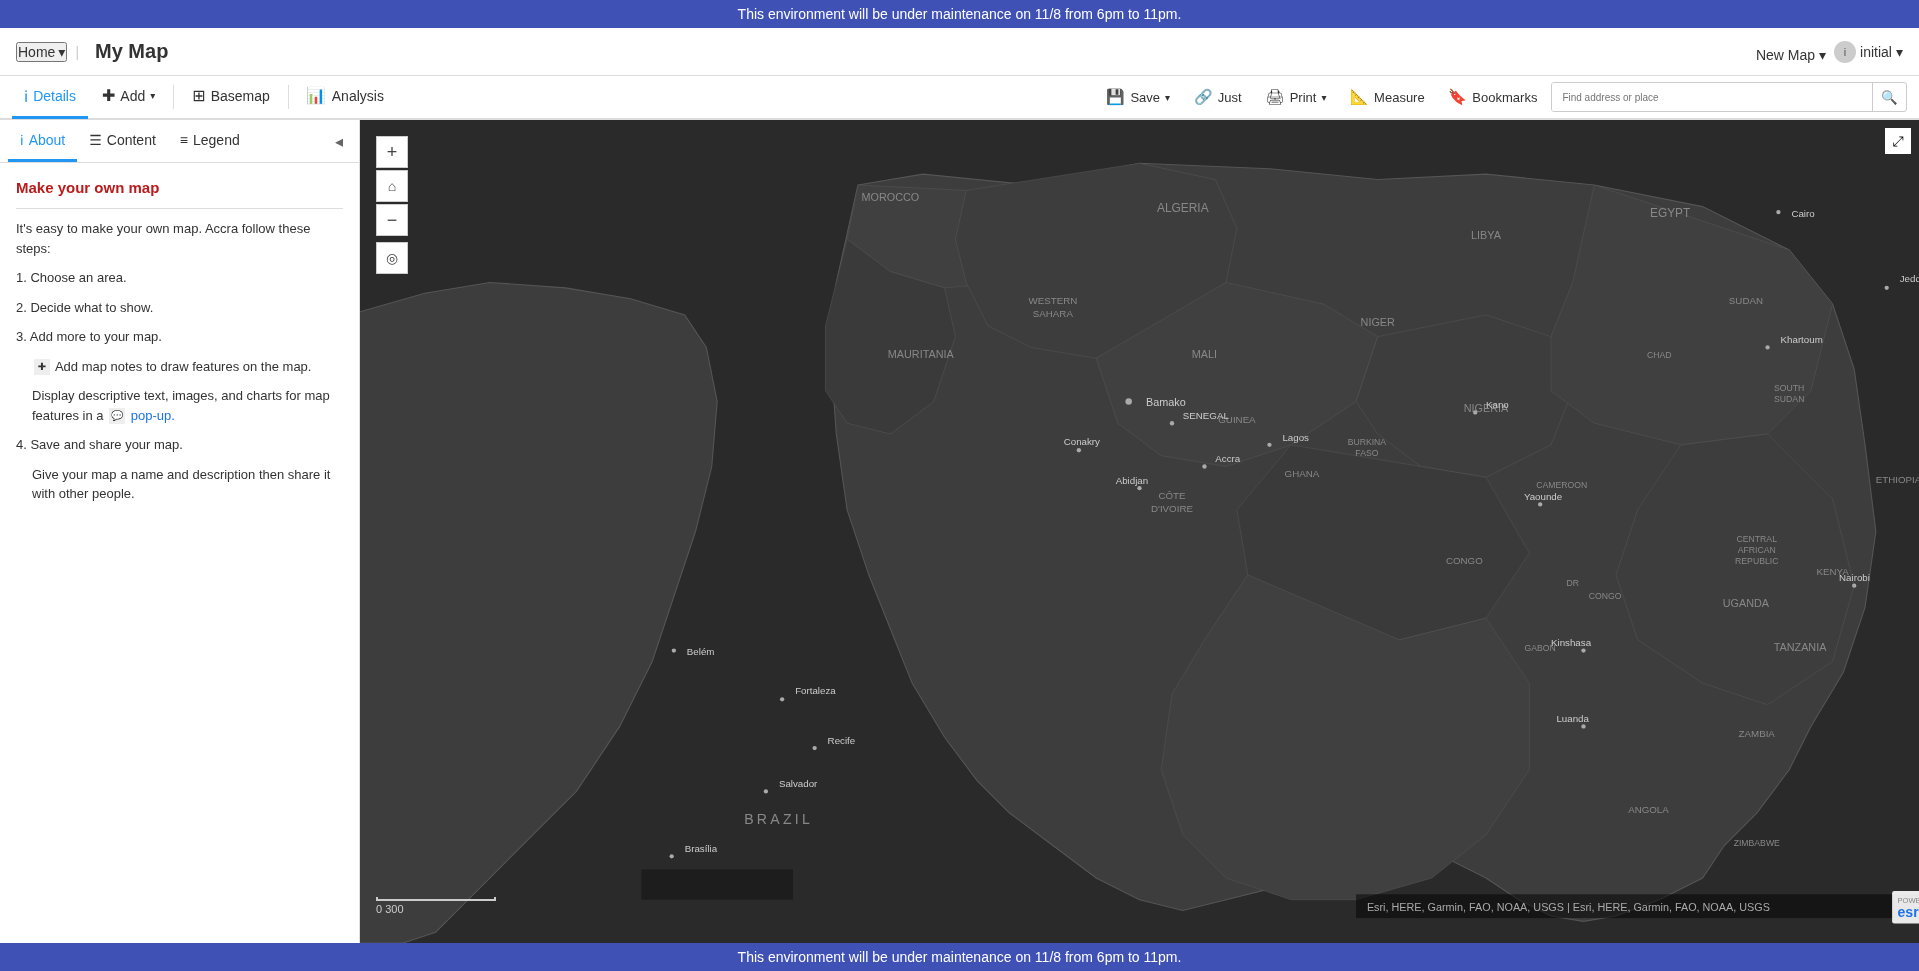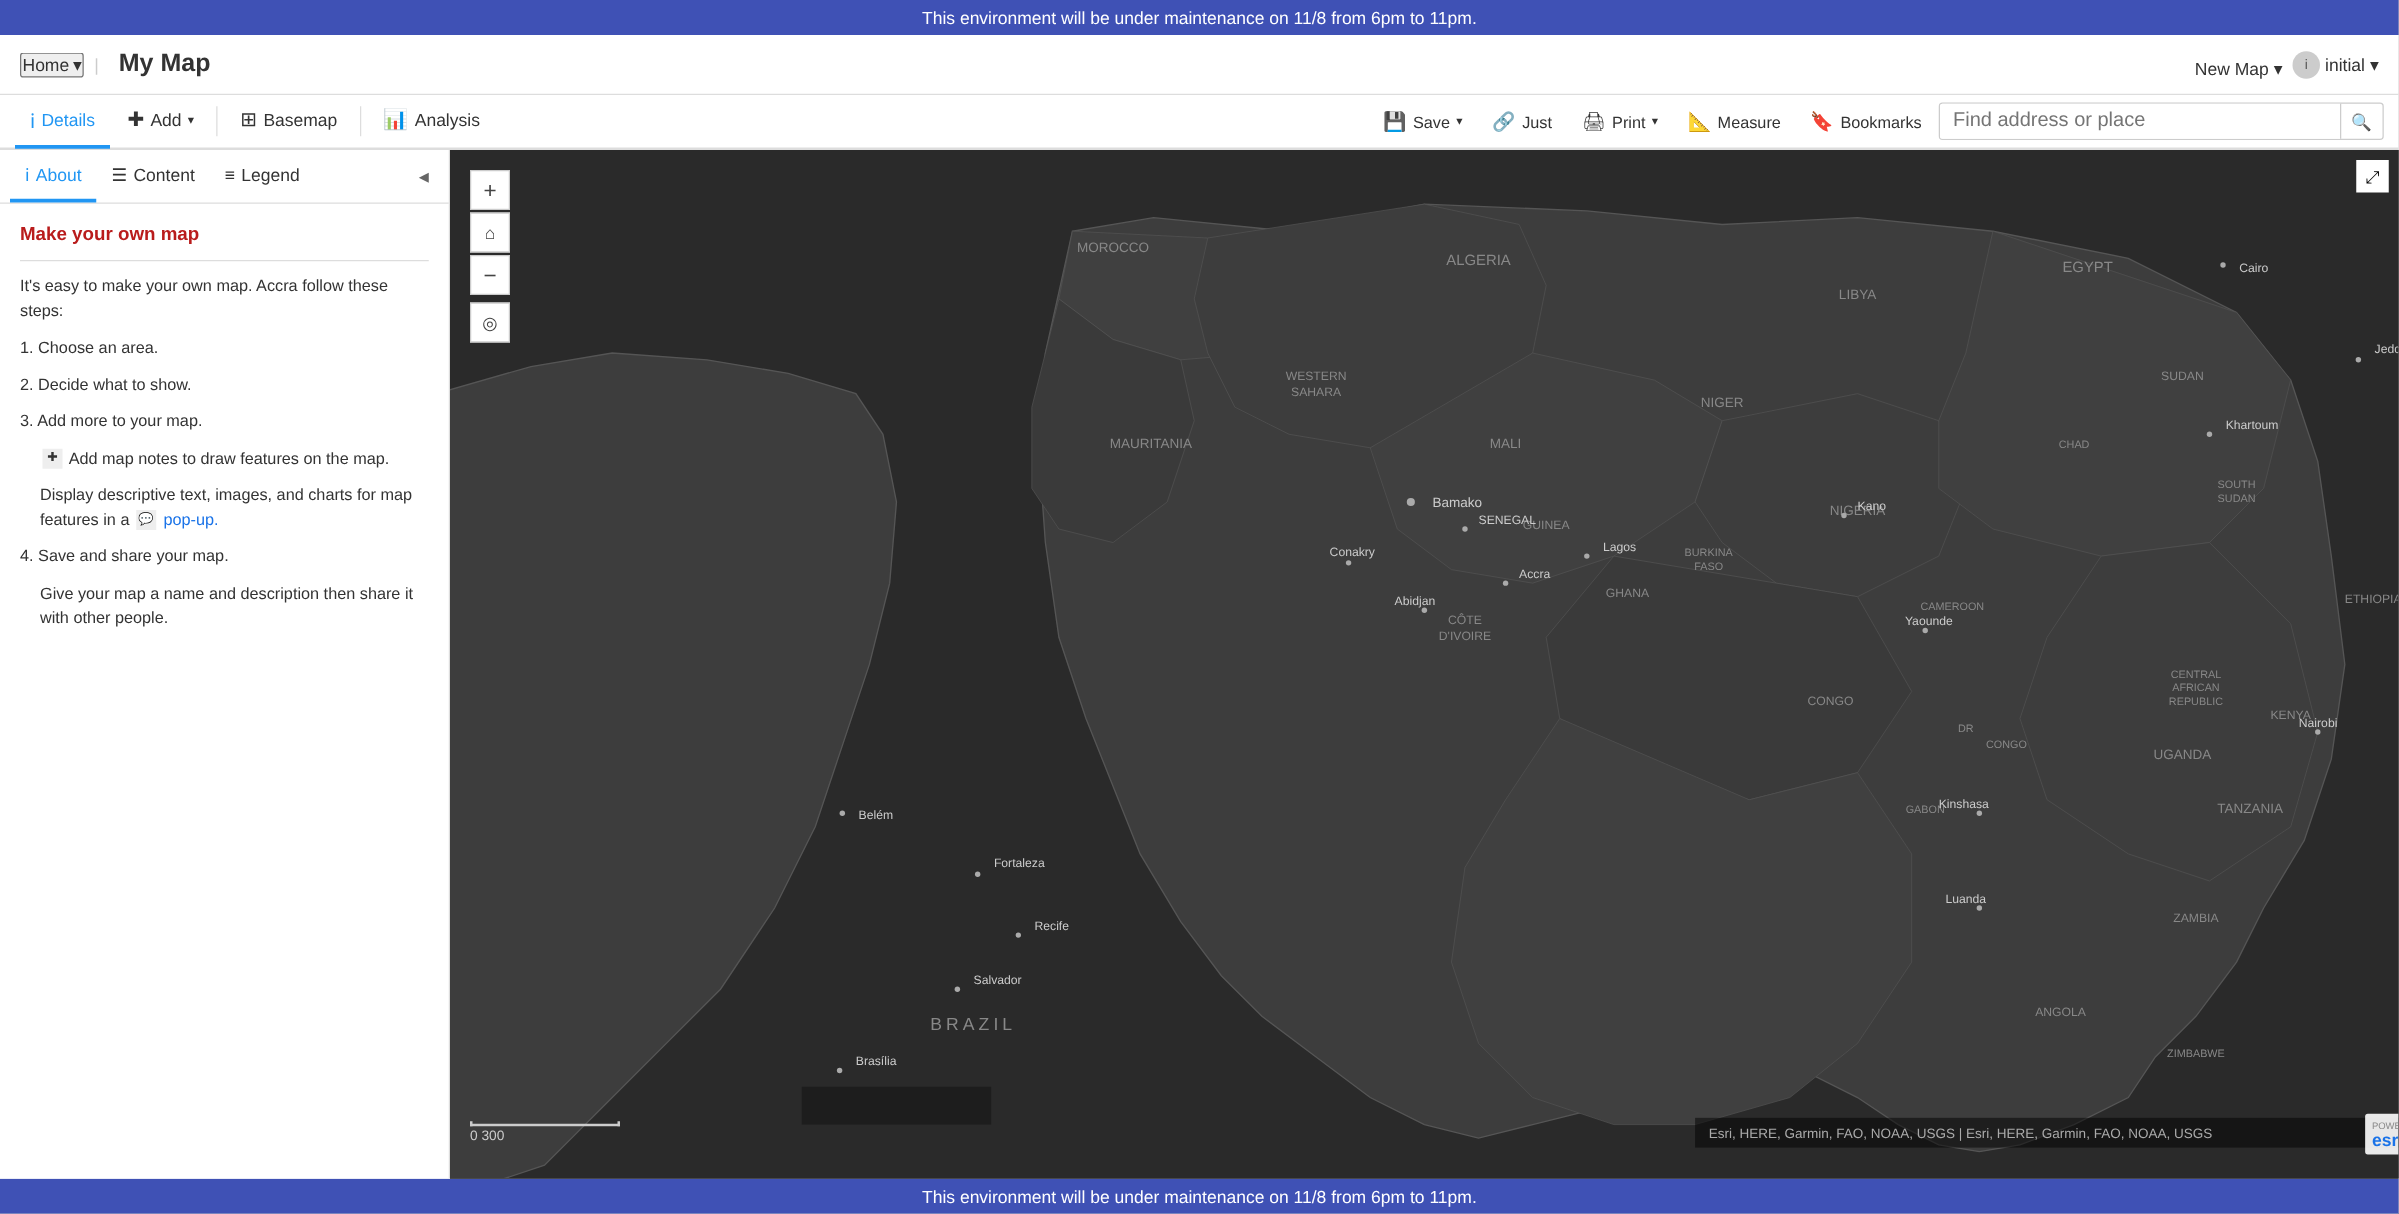--- a/index.html
+++ b/index.html
@@ -136,21 +136,21 @@
       align-items: center;
       border: 1px solid #ccc;
       border-radius: 3px;
       overflow: hidden;
       height: 30px;
     }
     .search-input {
       border: none;
       outline: none;
       padding: 16px 10px;
-      font-size: 16px;
+      font-size: 10px;
       width: 320px;
       height: 40px;
     }
     .search-btn {
       background: none;
       border: none;
       border-left: 1px solid #ccc;
       padding: 0 8px;
       cursor: pointer;
       height: 30px;

